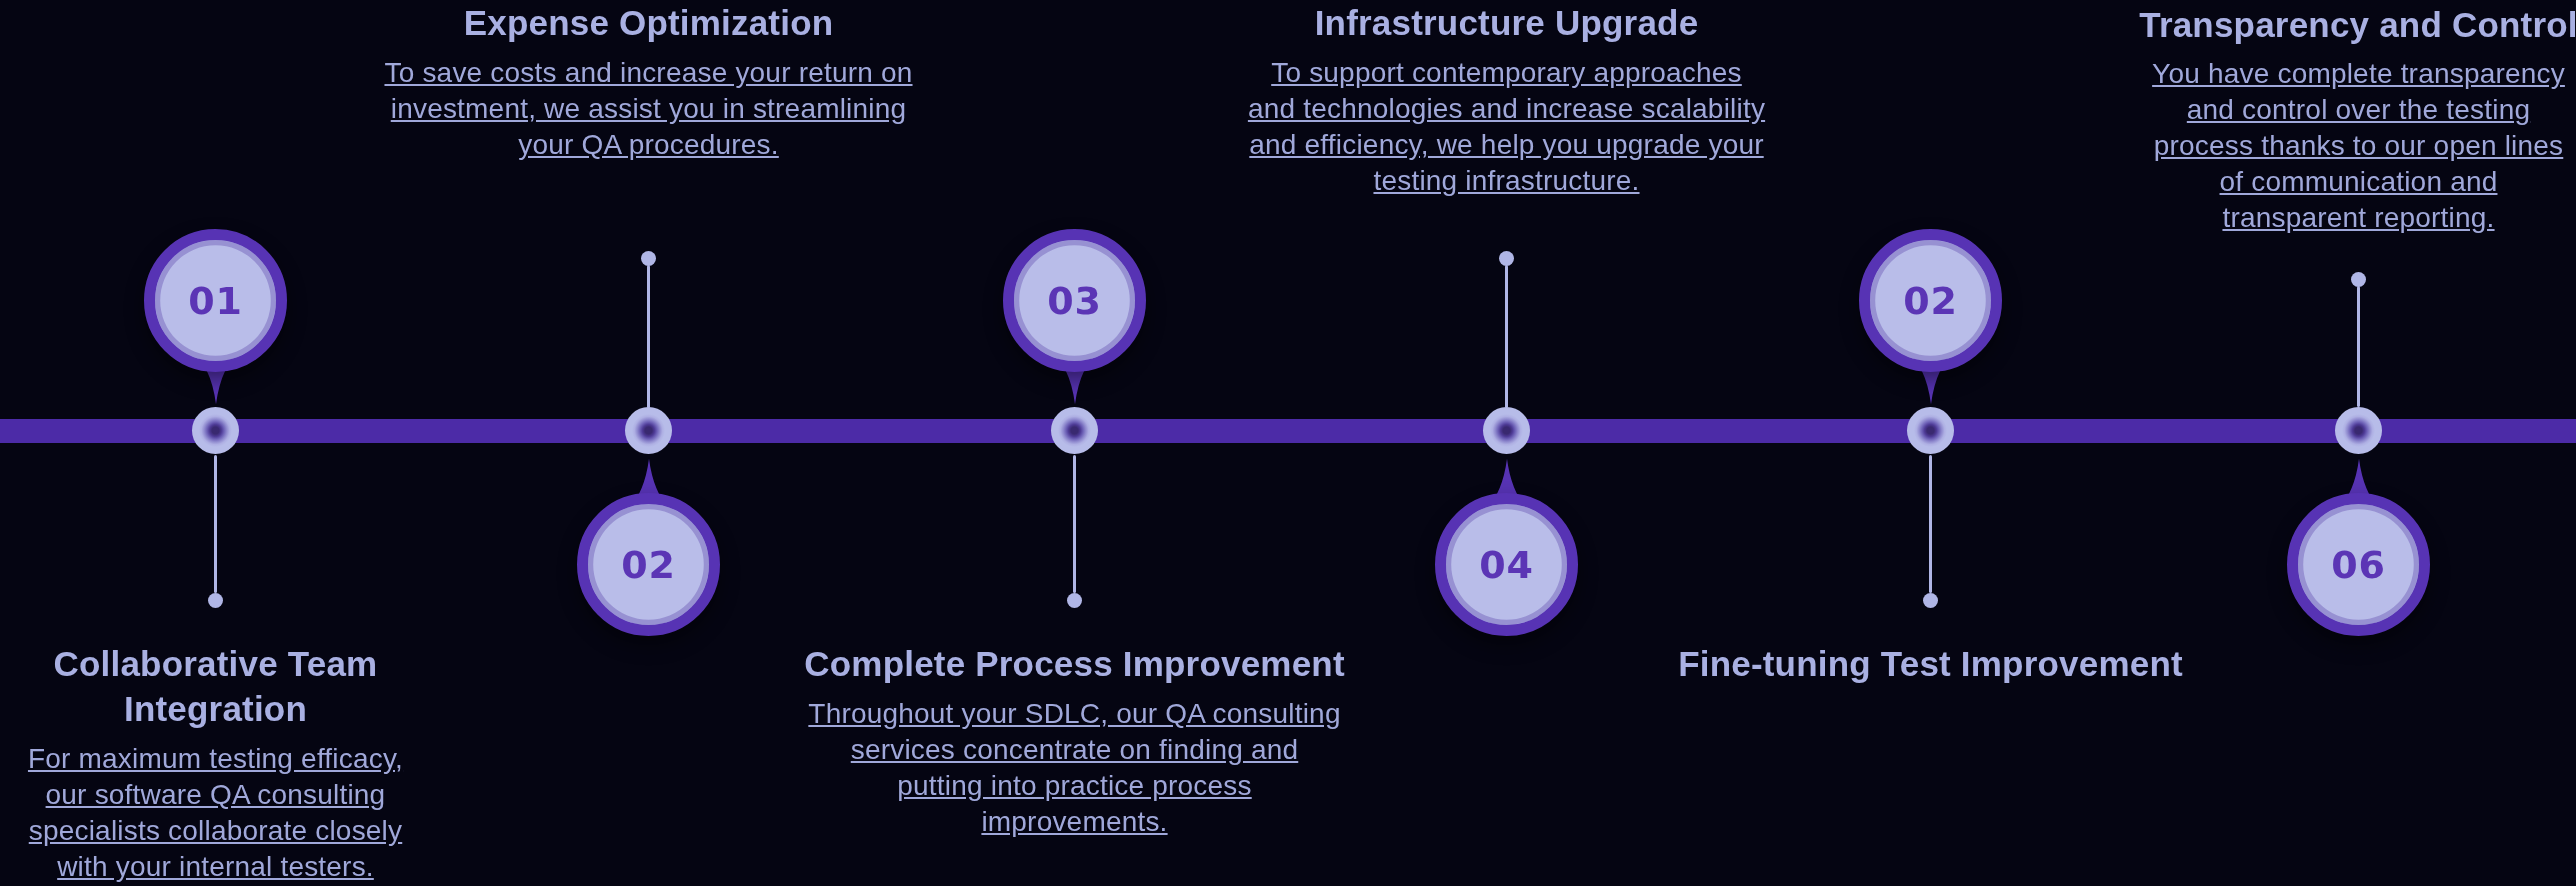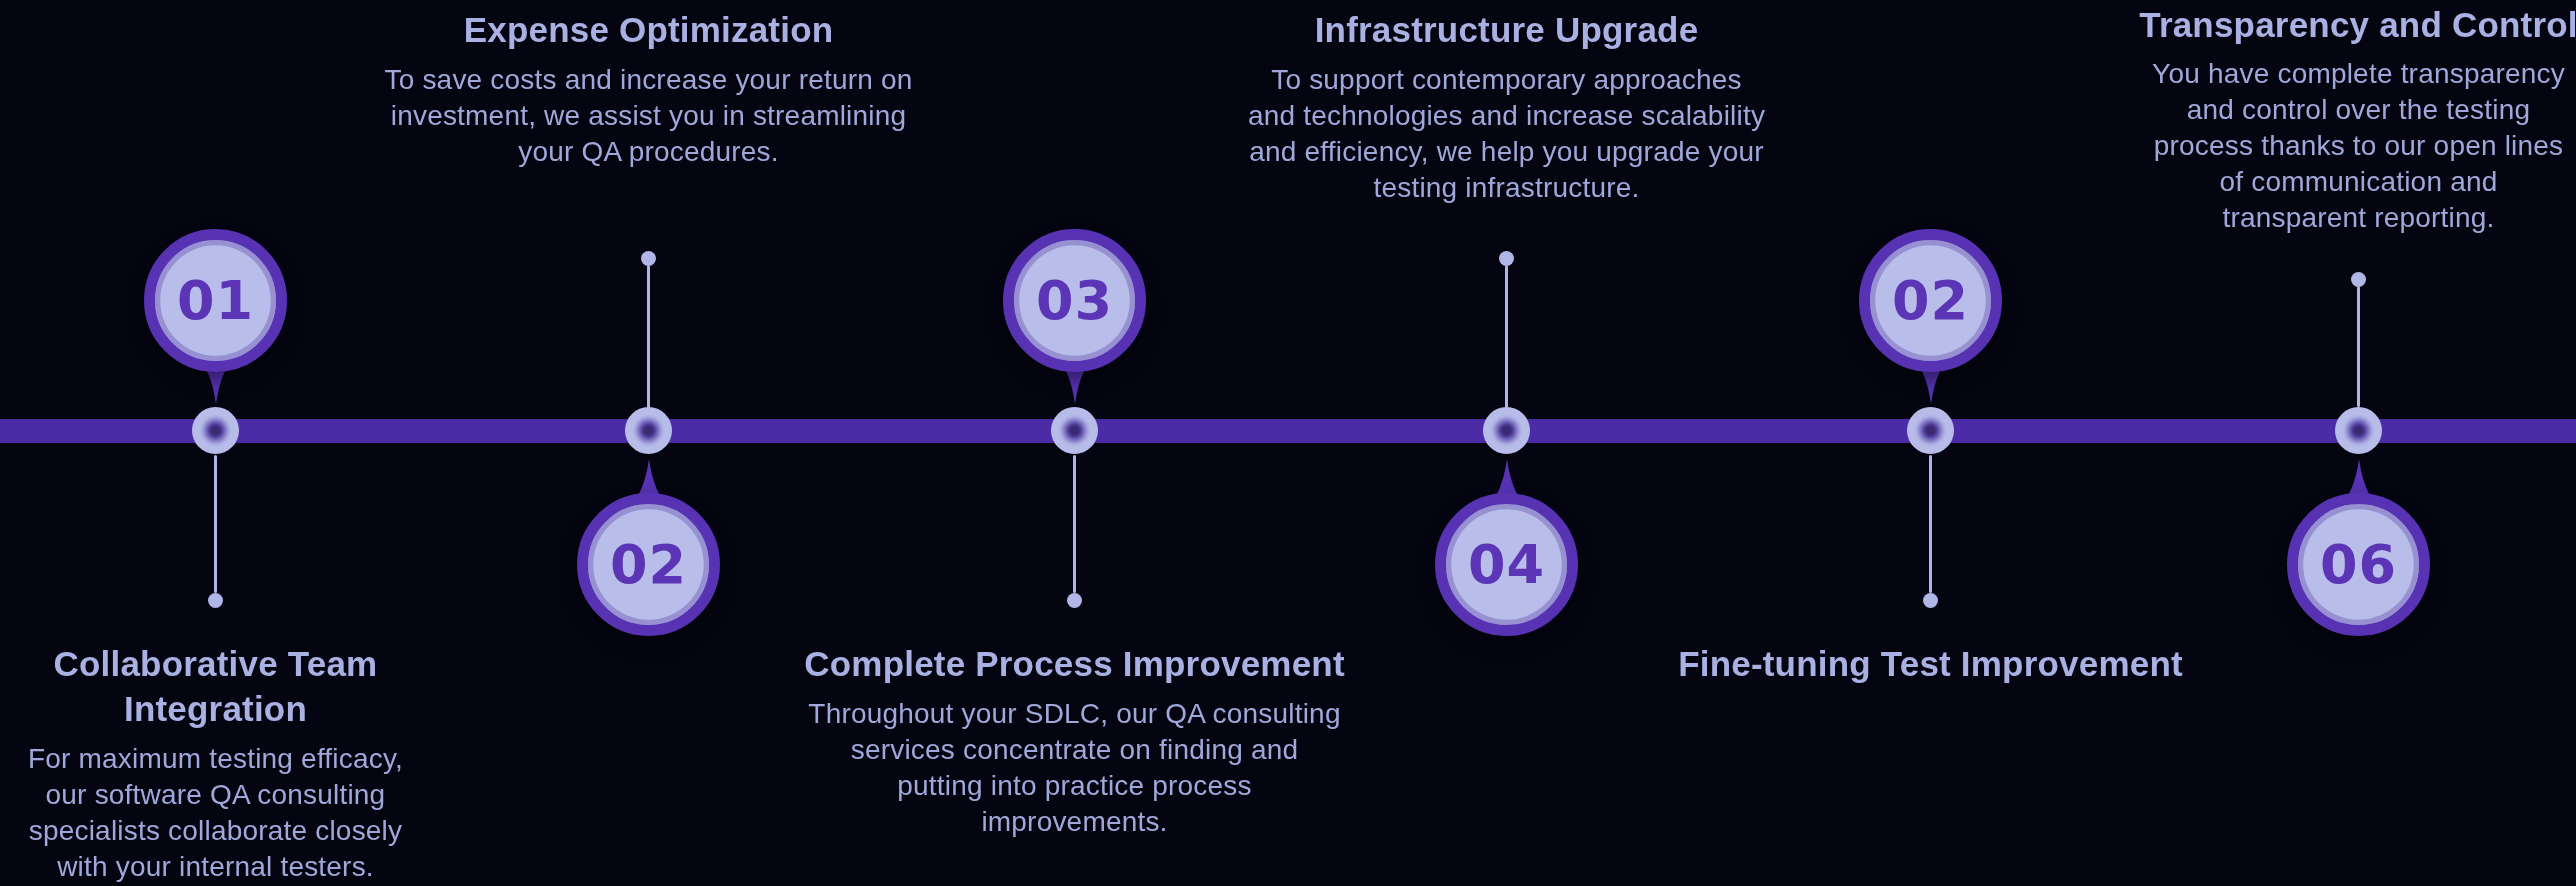--- a/index.html
+++ b/index.html
@@ -23,21 +23,21 @@
     border:11.3px solid #5733b4;
     box-sizing:border-box;
     box-shadow:0 8.7px 19px rgba(0,0,0,.45), inset 0 0 0 5.2px rgba(72,44,158,.30);
     display:flex;align-items:center;justify-content:center;
     z-index:4;
   }
   .pin-above{top:229px;}
   .pin-below{top:493px;}
   .pin .num{
     font-family:"DejaVu Sans", sans-serif;
-    font-weight:700;font-size:54px;line-height:1;
+    font-weight:700;font-size:38px;line-height:1;
     color:#5b35b5;letter-spacing:0.9px;
   }
   .tail{position:absolute;left:277px;z-index:3;}
   .tail-down{top:347px;}
   .tail-up{top:457px;transform:scaleY(-1);}
   
   .node{
     position:absolute;left:281px;top:407px;width:47px;height:47px;
     border-radius:50%;
     background:
@@ -57,31 +57,31 @@
     position:absolute;left:297px;width:15px;height:15px;border-radius:50%;
     background:#b0b6e6;z-index:2;
   }
   .dot-below{top:593px;}
   .dot-above{top:251px;}
   .dot-above-low{top:272px;}
   
   .textblock{
     position:absolute;left:0;width:609px;text-align:center;z-index:2;
   }
-  .text-above{top:7px;}
+  .text-above{top:0;}
   .text-above-tall{top:1.7px;}
   .text-below{top:641px;}
   .title{
     font-size:35px;font-weight:700;line-height:45px;color:#a9b0e2;
     white-space:pre-line;letter-spacing:0.2px;
   }
   .desc{
     margin-top:9.6px;
     font-size:28px;font-weight:400;line-height:36px;color:#a0a8da;
-    white-space:pre-line;letter-spacing:0.2px;
+    white-space:pre-line;letter-spacing:0.2px;text-decoration:underline;
   }
   .tail svg{display:block;}
 </style>
 </head>
 <body>
 
 <div id="canvas">
   <div class="bar"></div>
 
   <div class="step" style="left:-89px">

